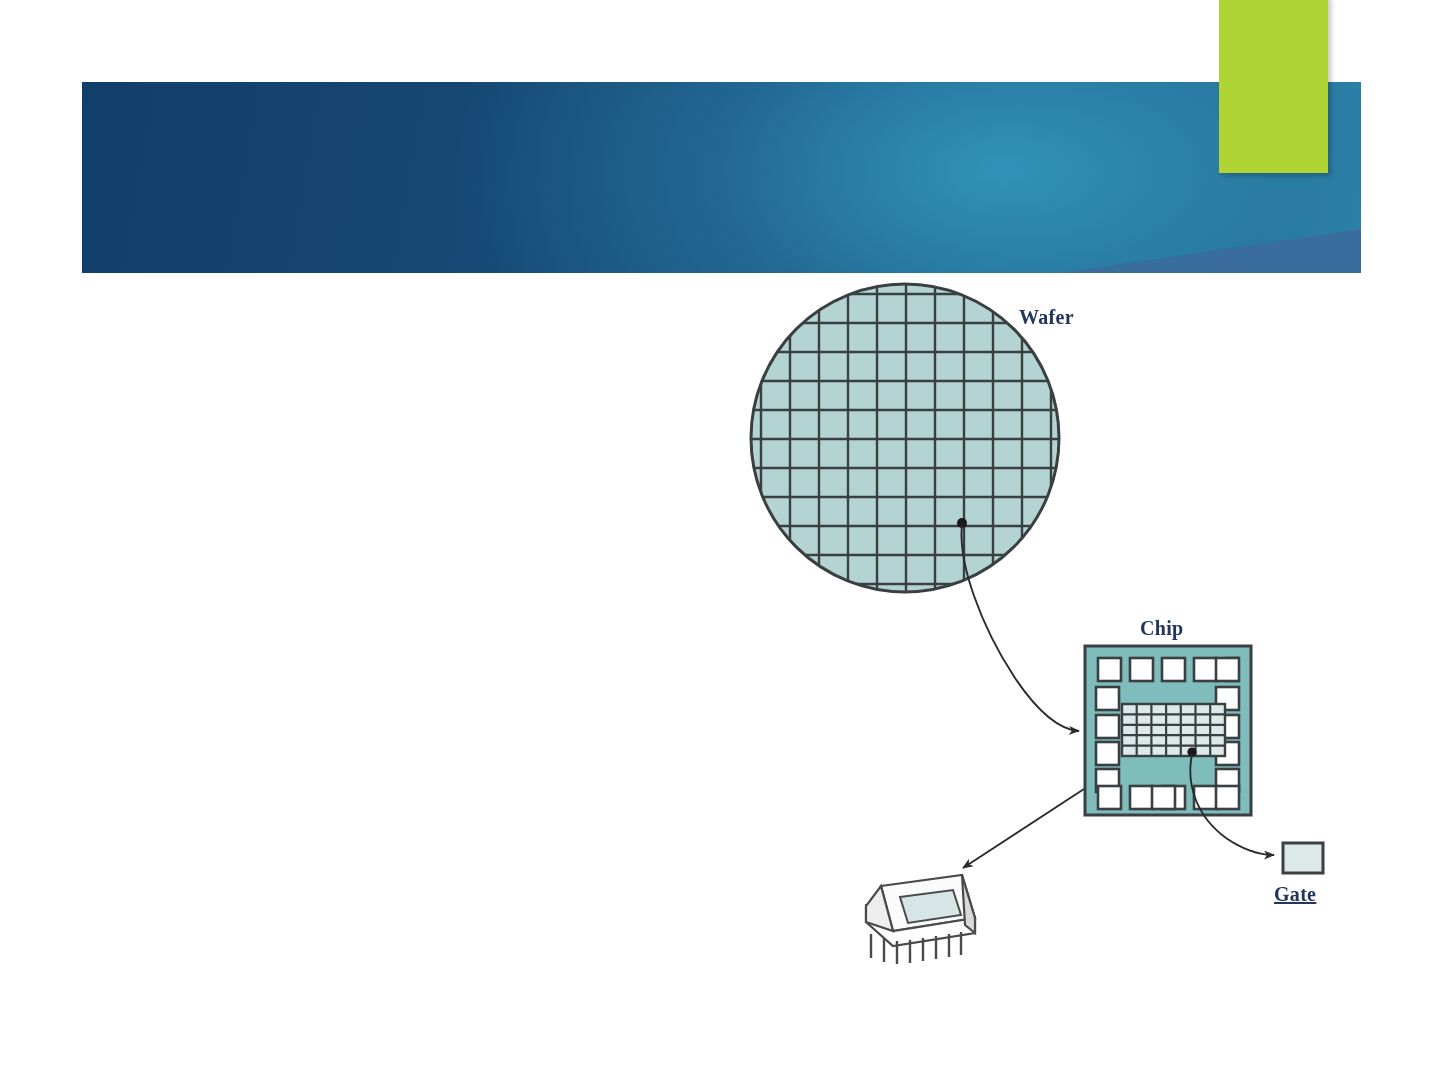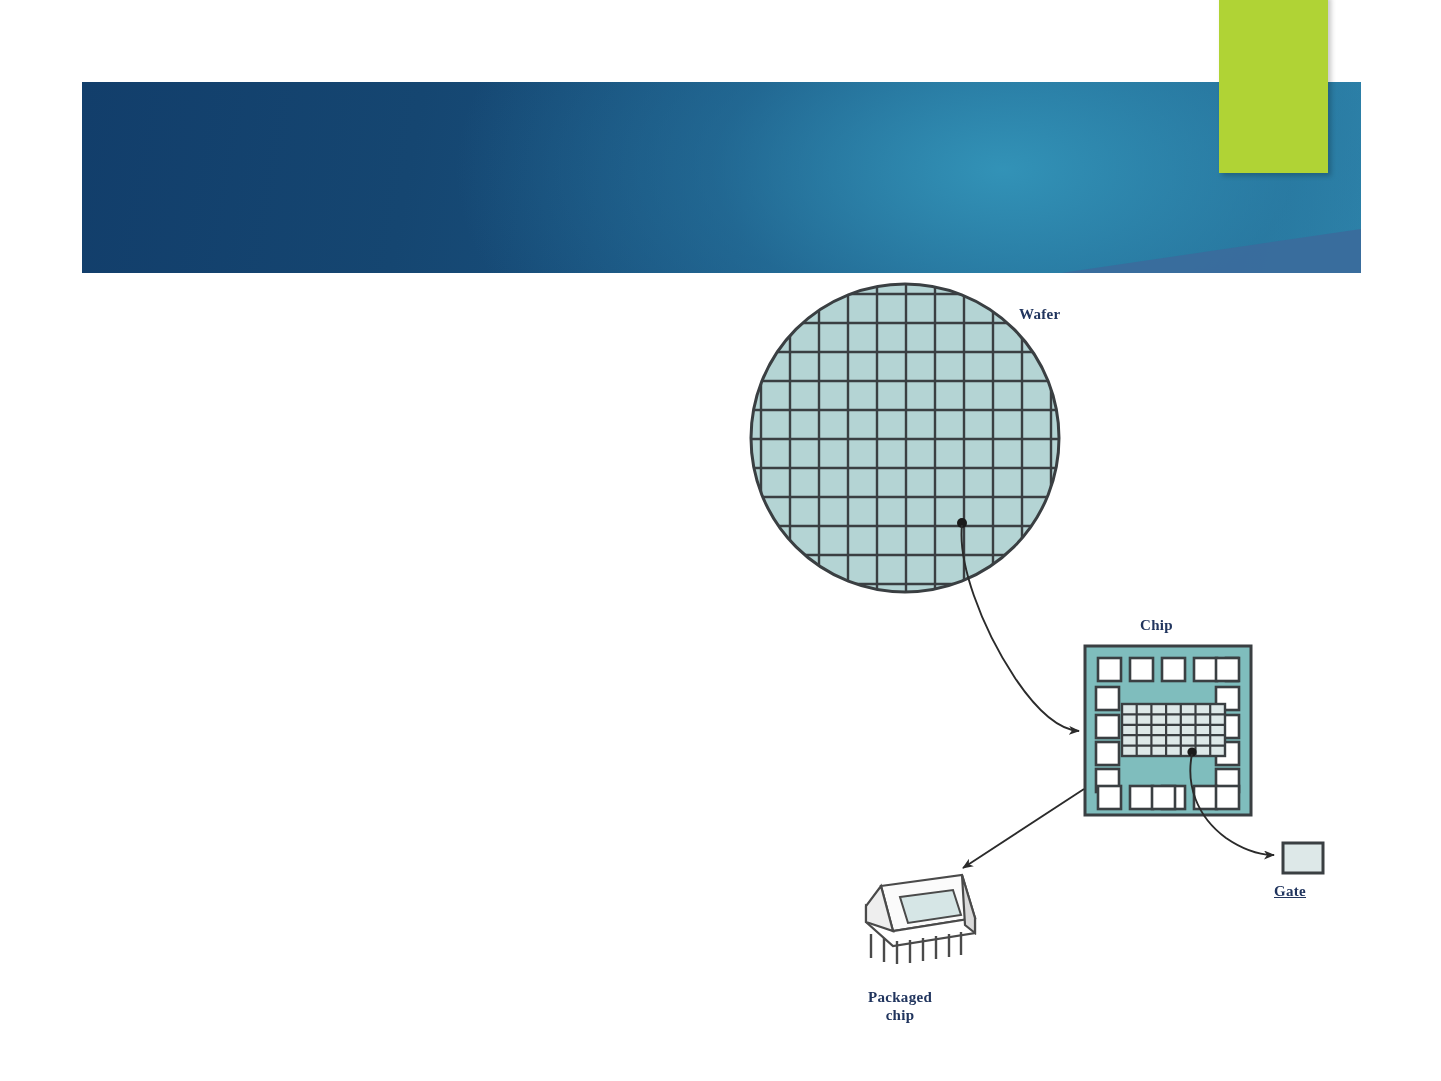--- a/index.html
+++ b/index.html
@@ -83,21 +83,21 @@
     pointer-events: none;
   }
   .figure svg { display: block; }
 
   
   .fig-label {
     position: absolute;
     color: #21355e;
     font-family: "Liberation Serif", "DejaVu Serif", serif;
     font-weight: bold;
-    font-size: 15px;
+    font-size: 20px;
     letter-spacing: 0.3px;
     white-space: nowrap;
   }
   .fig-label.centered {
     text-align: center;
     white-space: normal;
     line-height: 1.22;
   }
 
   #label-wafer { left: 1019px; top: 306px; }
@@ -266,20 +266,16 @@
       </g>
     </svg>
   </div>
 
   <div class="fig-label" id="label-wafer">Wafer</div>
 
   <div class="fig-label" id="label-chip">Chip</div>
 
   <div class="fig-label" id="label-gate">Gate</div>
 
-  <div class="fig-label centered" id="label-packaged">
-    <div>Packaged</div>
-    <div>chip</div>
-  </div>
 
   <div class="footer-mark"></div>
 
 </div>
 
 </body></html>

